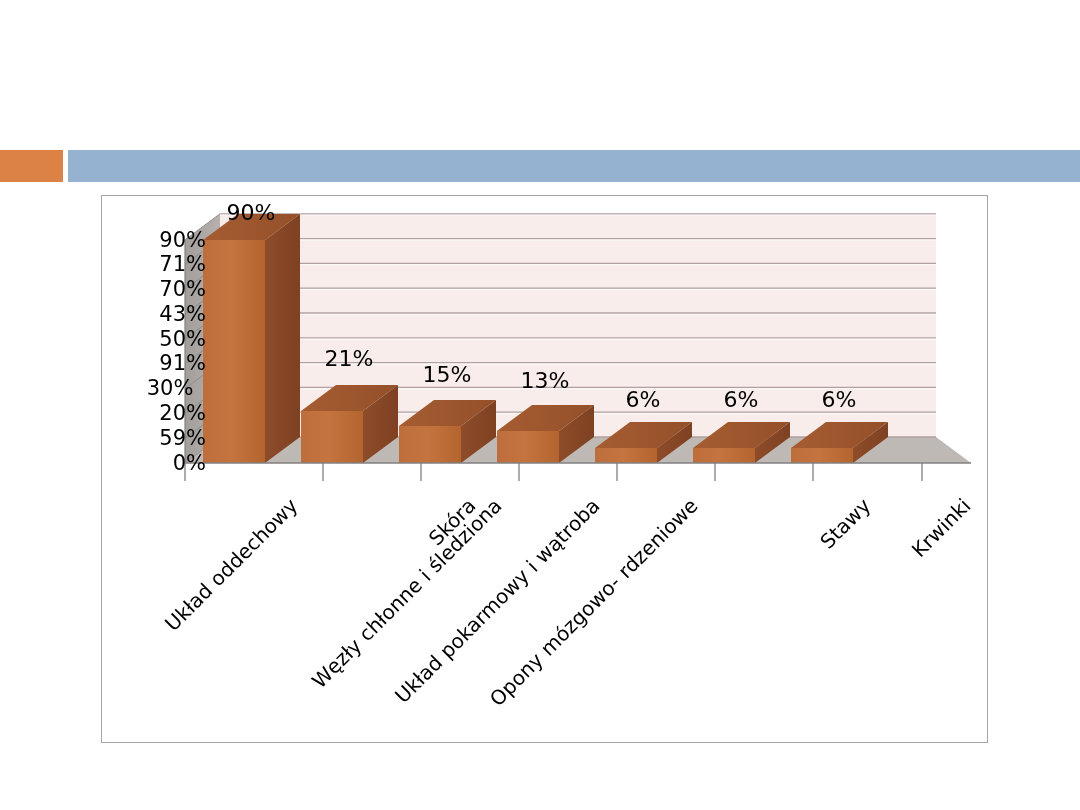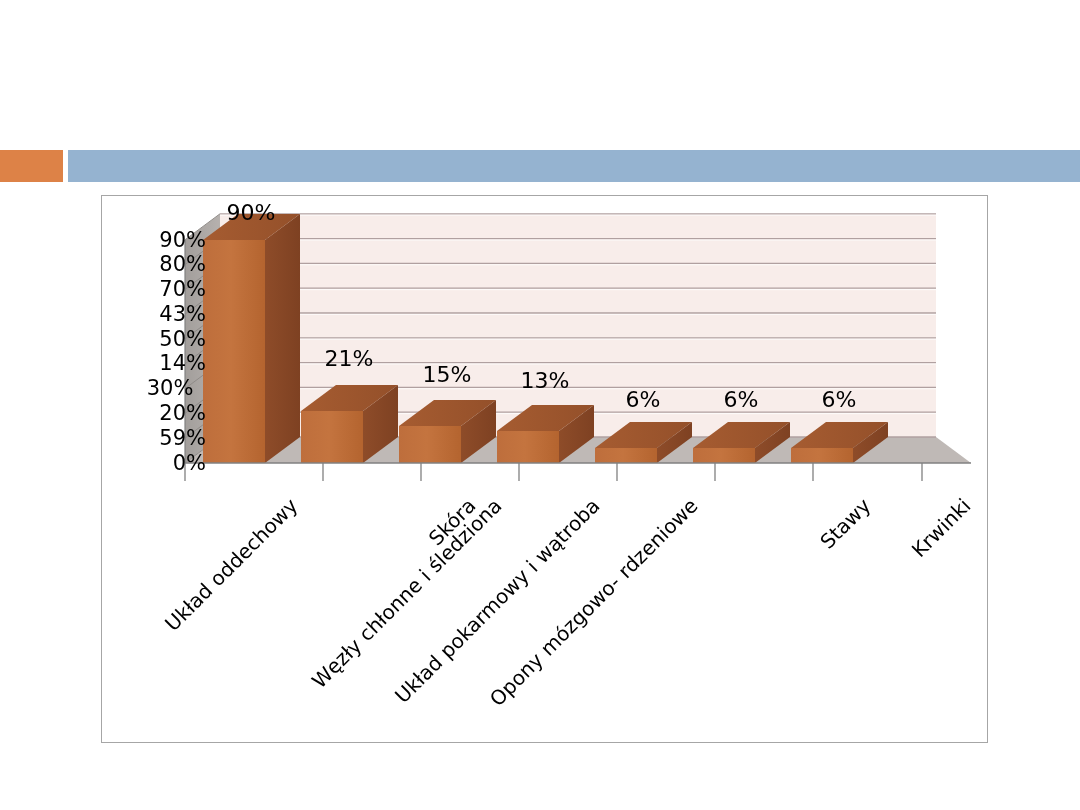--- a/index.html
+++ b/index.html
@@ -221,25 +221,25 @@
         <line x1="613" y1="267" x2="613" y2="285"></line>
         <line x1="711" y1="267" x2="711" y2="285"></line>
         <line x1="820" y1="267" x2="820" y2="285"></line>
       </g>
 
       <line x1="83" y1="44" x2="83" y2="267" stroke="#808080" stroke-width="1.2"></line>
     </svg>
 
     <div id="y-axis-labels">
       <div class="y-tick-label" style="top:34px;">90%</div>
-      <div class="y-tick-label" style="top:58px;">80%</div>
+      <div class="y-tick-label" style="top:58px;">71%</div>
       <div class="y-tick-label" style="top:83px;">70%</div>
       <div class="y-tick-label" style="top:108px;">43%</div>
       <div class="y-tick-label" style="top:133px;">50%</div>
-      <div class="y-tick-label" style="top:157px;">14%</div>
+      <div class="y-tick-label" style="top:157px;">91%</div>
       <div class="y-tick-label" style="top:182px;text-align:center;">30%</div>
       <div class="y-tick-label" style="top:207px;">20%</div>
       <div class="y-tick-label" style="top:232px;">59%</div>
       <div class="y-tick-label" style="top:257px;">0%</div>
     </div>
 
     <div class="data-label" style="left:104px; top:6px;  width:90px;">90%</div>
     <div class="data-label" style="left:202px; top:152px; width:90px;text-align:center;">21%</div>
     <div class="data-label" style="left:300px; top:168px; width:90px;">15%</div>
     <div class="data-label" style="left:398px; top:174px; width:90px;">13%</div>

